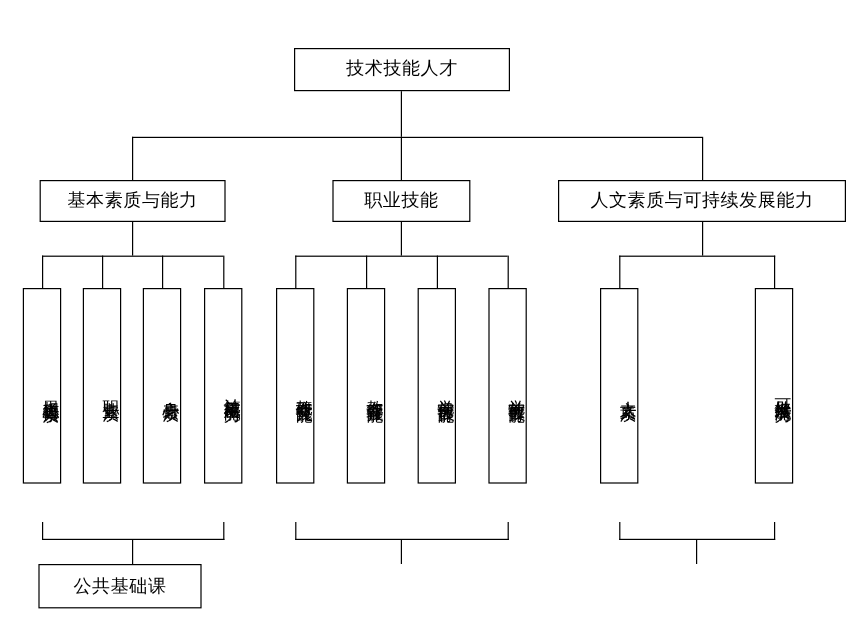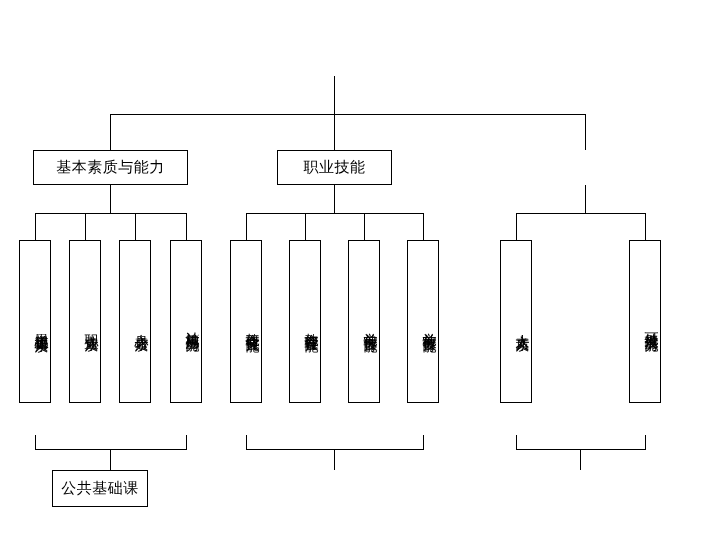--- a/index.html
+++ b/index.html
@@ -66,47 +66,49 @@
     border-right: 1px solid #000000;
     border-bottom: 1px solid #000000;
     border-top: 0;
   }
 </style>
 </head>
 <body>
 
 <div id="canvas">
 
+  <div class="node horiz" style="left:245px; top:40px; width:180px; height:36px;">技术技能人才</div>
 
   <div class="line-v" style="left:334px; top:76px; height:38px;"></div>
 
   <div class="line-h" style="left:110px; top:114px; width:475px;"></div>
 
   <div class="line-v" style="left:110px; top:114px; height:36px;"></div>
   <div class="line-v" style="left:334px; top:114px; height:36px;"></div>
   <div class="line-v" style="left:585px; top:114px; height:36px;"></div>
 
   <div class="node horiz" style="left:33px; top:150px; width:155px; height:35px;">基本素质与能力</div>
   <div class="node horiz" style="left:277px; top:150px; width:115px; height:35px;">职业技能</div>
+  <div class="node horiz" style="left:465px; top:150px; width:240px; height:35px;">人文素质与可持续发展能力</div>
 
   <div class="line-v" style="left:110px; top:185px; height:28px;"></div>
   <div class="line-h" style="left:35px; top:213px; width:151px;"></div>
   <div class="line-v" style="left:35px; top:213px; height:27px;"></div>
   <div class="line-v" style="left:85px; top:213px; height:27px;"></div>
   <div class="line-v" style="left:135px; top:213px; height:27px;"></div>
   <div class="line-v" style="left:186px; top:213px; height:27px;"></div>
 
   <div class="node vert" style="left:19px; top:240px; width:32px; height:163px;">思想道德素质</div>
   <div class="node vert" style="left:69px; top:240px; width:32px; height:163px;">职业素质</div>
   <div class="node vert" style="left:119px; top:240px; width:32px; height:163px;">身心素质</div>
   <div class="node vert" style="left:170px; top:240px; width:32px; height:163px;">计算机应用能力</div>
 
   <div class="bracket" style="left:35px; top:435px; width:152px; height:15px;"></div>
   <div class="line-v" style="left:110px; top:450px; height:20px;"></div>
-  <div class="node horiz" style="left:52px; top:470px; width:96px; height:37px;">公共基础课</div>
+  <div class="node horiz" style="left:32px; top:470px; width:136px; height:37px;">公共基础课</div>
 
   <div class="line-v" style="left:334px; top:185px; height:28px;"></div>
   <div class="line-h" style="left:246px; top:213px; width:177px;"></div>
   <div class="line-v" style="left:246px; top:213px; height:27px;"></div>
   <div class="line-v" style="left:305px; top:213px; height:27px;"></div>
   <div class="line-v" style="left:364px; top:213px; height:27px;"></div>
   <div class="line-v" style="left:423px; top:213px; height:27px;"></div>
 
   <div class="node vert" style="left:230px; top:240px; width:32px; height:163px;">教育研究技能</div>
   <div class="node vert" style="left:289px; top:240px; width:32px; height:163px;">教育管理技能</div>

